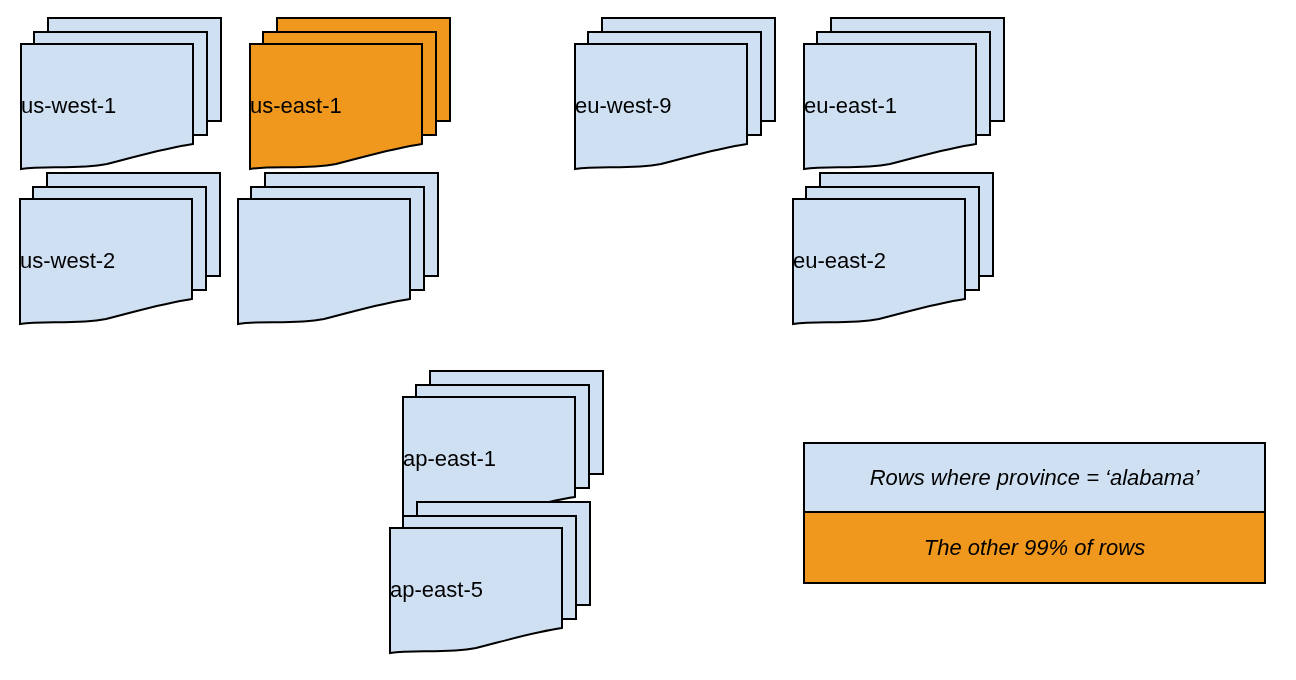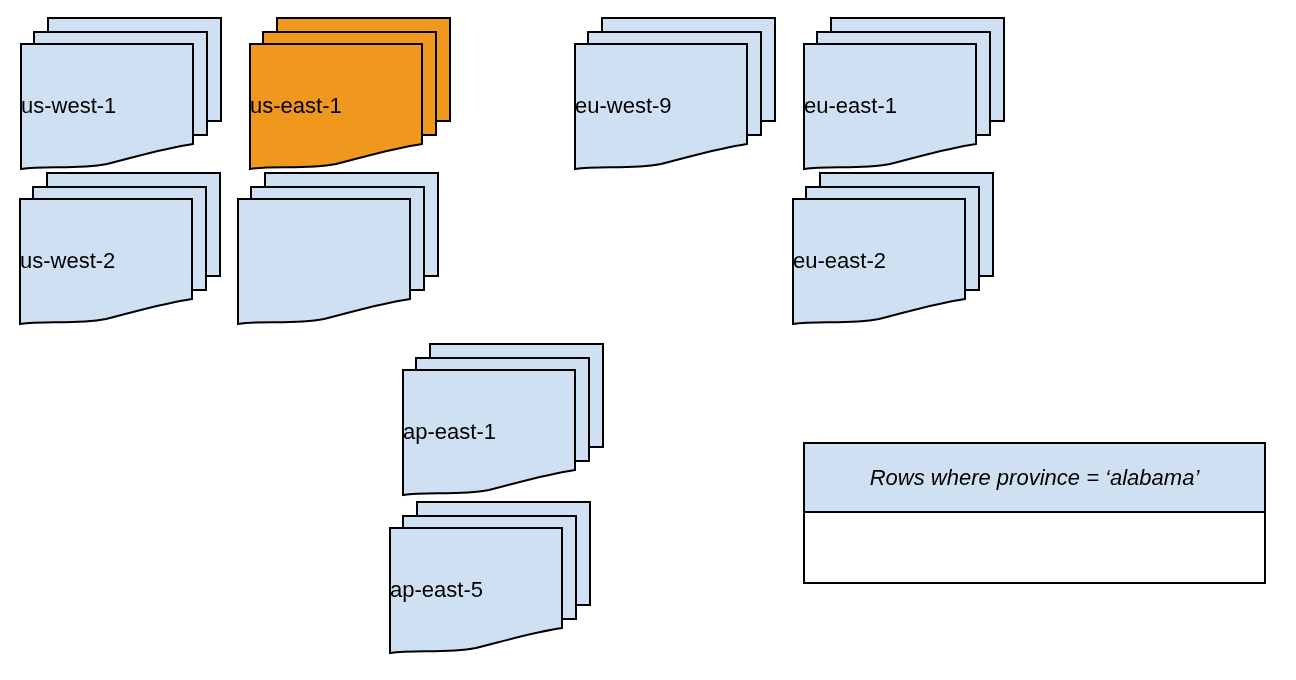--- a/index.html
+++ b/index.html
@@ -112,21 +112,21 @@
 
   <div class="stack blue" style="left:791px;top:171px">
     <svg width="204" height="156" viewBox="0 0 204 156">
       <rect class="page" x="29" y="2" width="173" height="103"></rect>
       <rect class="page" x="15" y="16" width="173" height="103"></rect>
       <path class="page" d="M2,28 H174 V128 C146,132 116,141 88,148 C56,154 26,149 2,153 Z"></path>
     </svg>
     <div class="stack-label">eu-east-2</div>
   </div>
 
-  <div class="stack blue" style="left:401px;top:342px">
+  <div class="stack blue" style="left:401px;top:369px">
     <svg width="204" height="156" viewBox="0 0 204 156">
       <rect class="page" x="29" y="2" width="173" height="103"></rect>
       <rect class="page" x="15" y="16" width="173" height="103"></rect>
       <path class="page" d="M2,28 H174 V128 C146,132 116,141 88,148 C56,154 26,149 2,153 Z"></path>
     </svg>
     <div class="stack-label">ap-east-1</div>
   </div>
 
   <div class="stack blue" style="left:388px;top:500px">
     <svg width="204" height="156" viewBox="0 0 204 156">
@@ -134,15 +134,18 @@
       <rect class="page" x="15" y="16" width="173" height="103"></rect>
       <path class="page" d="M2,28 H174 V128 C146,132 116,141 88,148 C56,154 26,149 2,153 Z"></path>
     </svg>
     <div class="stack-label">ap-east-5</div>
   </div>
 
   <div class="legend">
     <div class="legend-row blue">
       <span>Rows where province = ‘alabama’</span>
     </div>
+    <div class="legend-row orange">
+      <span>The other 99% of rows</span>
+    </div>
   </div>
 
 </div>
 
 </body></html>

